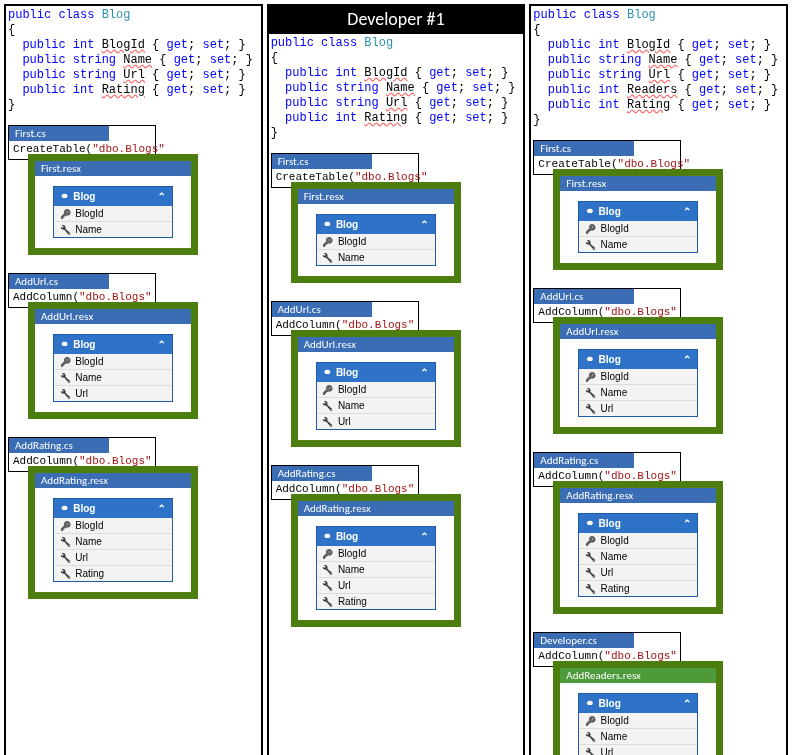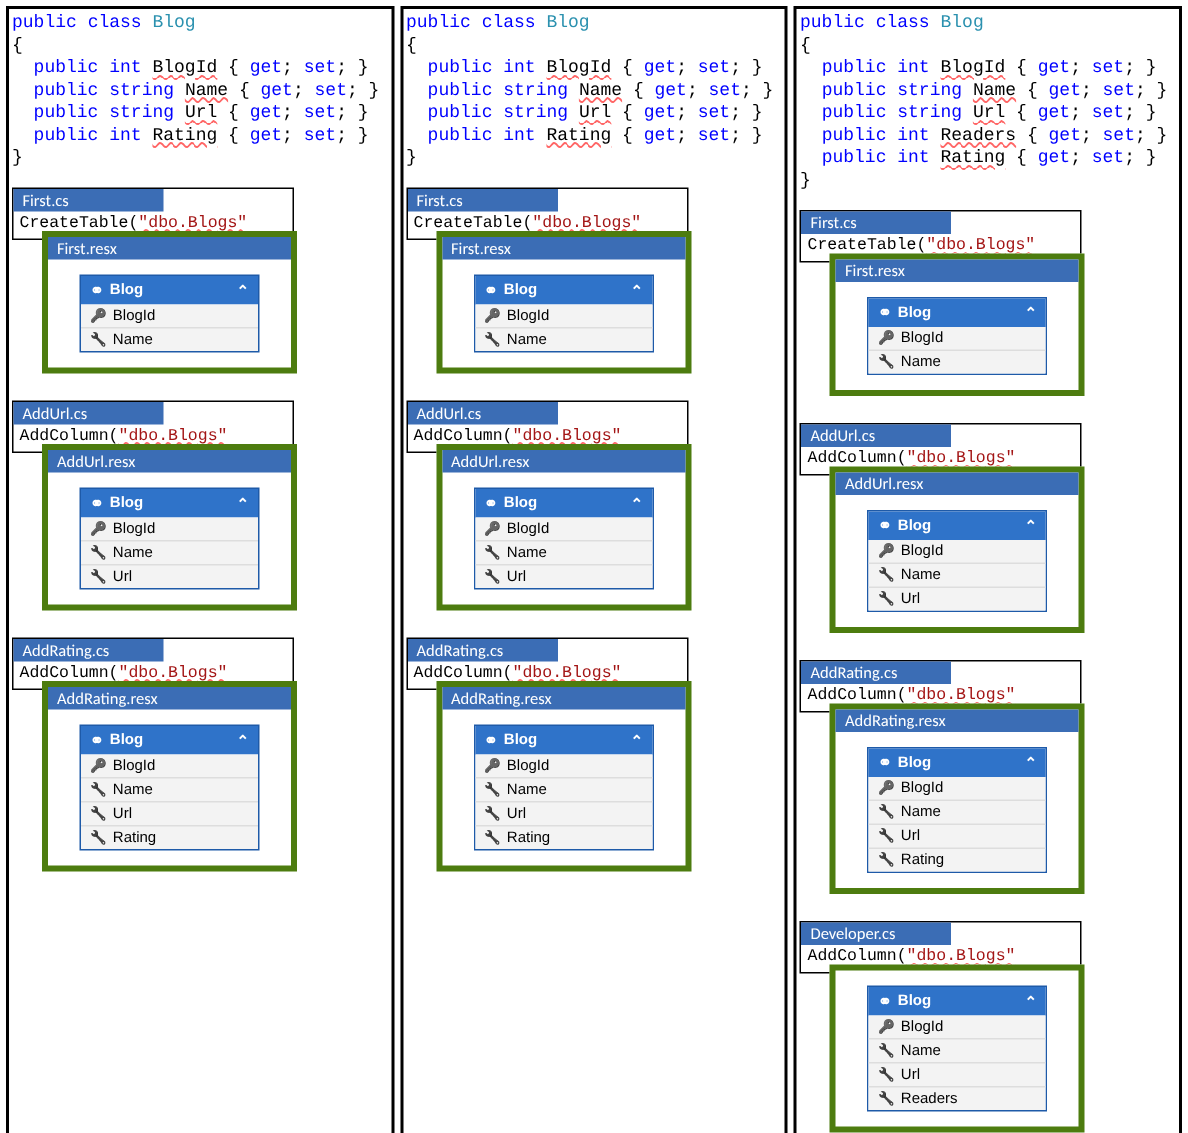--- a/index.html
+++ b/index.html
@@ -28,34 +28,34 @@
     line-height: 1.25;
     white-space: pre;
   }
   .kw { color: #0000ff; text-align: right; }
   .type { color: #2b91af; }
   .ident { text-decoration: underline; text-decoration-color: rgba(255,0,0,0.6); text-decoration-style: wavy; }
   .brace { color: #000; }
   .str { color: #a31515; text-decoration: underline; text-decoration-color: rgba(255,0,0,0.6); text-decoration-style: wavy; }
 
   .mig-group { position: relative; margin: 6px 0 18px 0; padding: 0 2px; }
-  .cs-file { border: 1px solid #000; background: #fff; width: 188px; margin-left: 0; }
+  .cs-file { border: 1px solid #000; background: #fff; width: 148px; margin-left: 0; }
   .cs-tab {
     background: #3b6db5;
     color: #fff;
     font-family: Calibri, Arial, sans-serif;
     font-size: 11px;
     padding: 1px 6px;
     display: block;
     width: 100px;
   }
   .cs-body { padding: 2px 4px 4px 4px; font-size: 11px; }
   .resx-file {
     position: relative;
-    border: 4px solid #4d7c0f;
+    border: 7px solid #4d7c0f;
     background: #fff;
     width: 170px;
     margin-left: 20px;
     margin-top: -6px;
     z-index: 2;
   }
   .resx-tab {
     background: #3b6db5;
     color: #fff;
     font-family: Calibri, Arial, sans-serif;
@@ -207,20 +207,21 @@
                     <span>Rating</span>
                   </div>
                 </div>
               </div>
             </div>
           </div>
         </div>
       </div>
   </div>
   <div class="col">
+    <div class="col-header">Developer #1</div>
     <div class="code"><span class="kw">public</span> <span class="kw">class</span> <span class="type">Blog</span>
 <span class="brace">{</span>
   <span class="kw">public</span> <span class="kw">int</span> <span class="ident">BlogId</span> { <span class="kw">get</span>; <span class="kw">set</span>; }
   <span class="kw">public</span> <span class="kw">string</span> <span class="ident">Name</span> { <span class="kw">get</span>; <span class="kw">set</span>; }
   <span class="kw">public</span> <span class="kw">string</span> <span class="ident">Url</span> { <span class="kw">get</span>; <span class="kw">set</span>; }
   <span class="kw">public</span> <span class="kw">int</span> <span class="ident">Rating</span> { <span class="kw">get</span>; <span class="kw">set</span>; }
 <span class="brace">}</span></div>
     <div>
         <div class="mig-group">
           <div class="cs-file">
@@ -437,20 +438,21 @@
               </div>
             </div>
           </div>
         </div>
         <div class="mig-group">
           <div class="cs-file">
             <span class="cs-tab">Developer.cs</span>
             <div class="cs-body">AddColumn(<span class="str">"dbo.Blogs"</span></div>
           </div>
           <div class="resx-file">
+            <span class="resx-tab green">AddReaders.resx</span>
             <div class="resx-body">
               <div class="entity">
                 <div class="entity-head">
                   <span class="lefticons">
                     <span class="icon-link"></span>
                     <span>Blog</span>
                   </span>
                   <span class="icon-chev"></span>
                 </div>
                 <div class="entity-rows">

